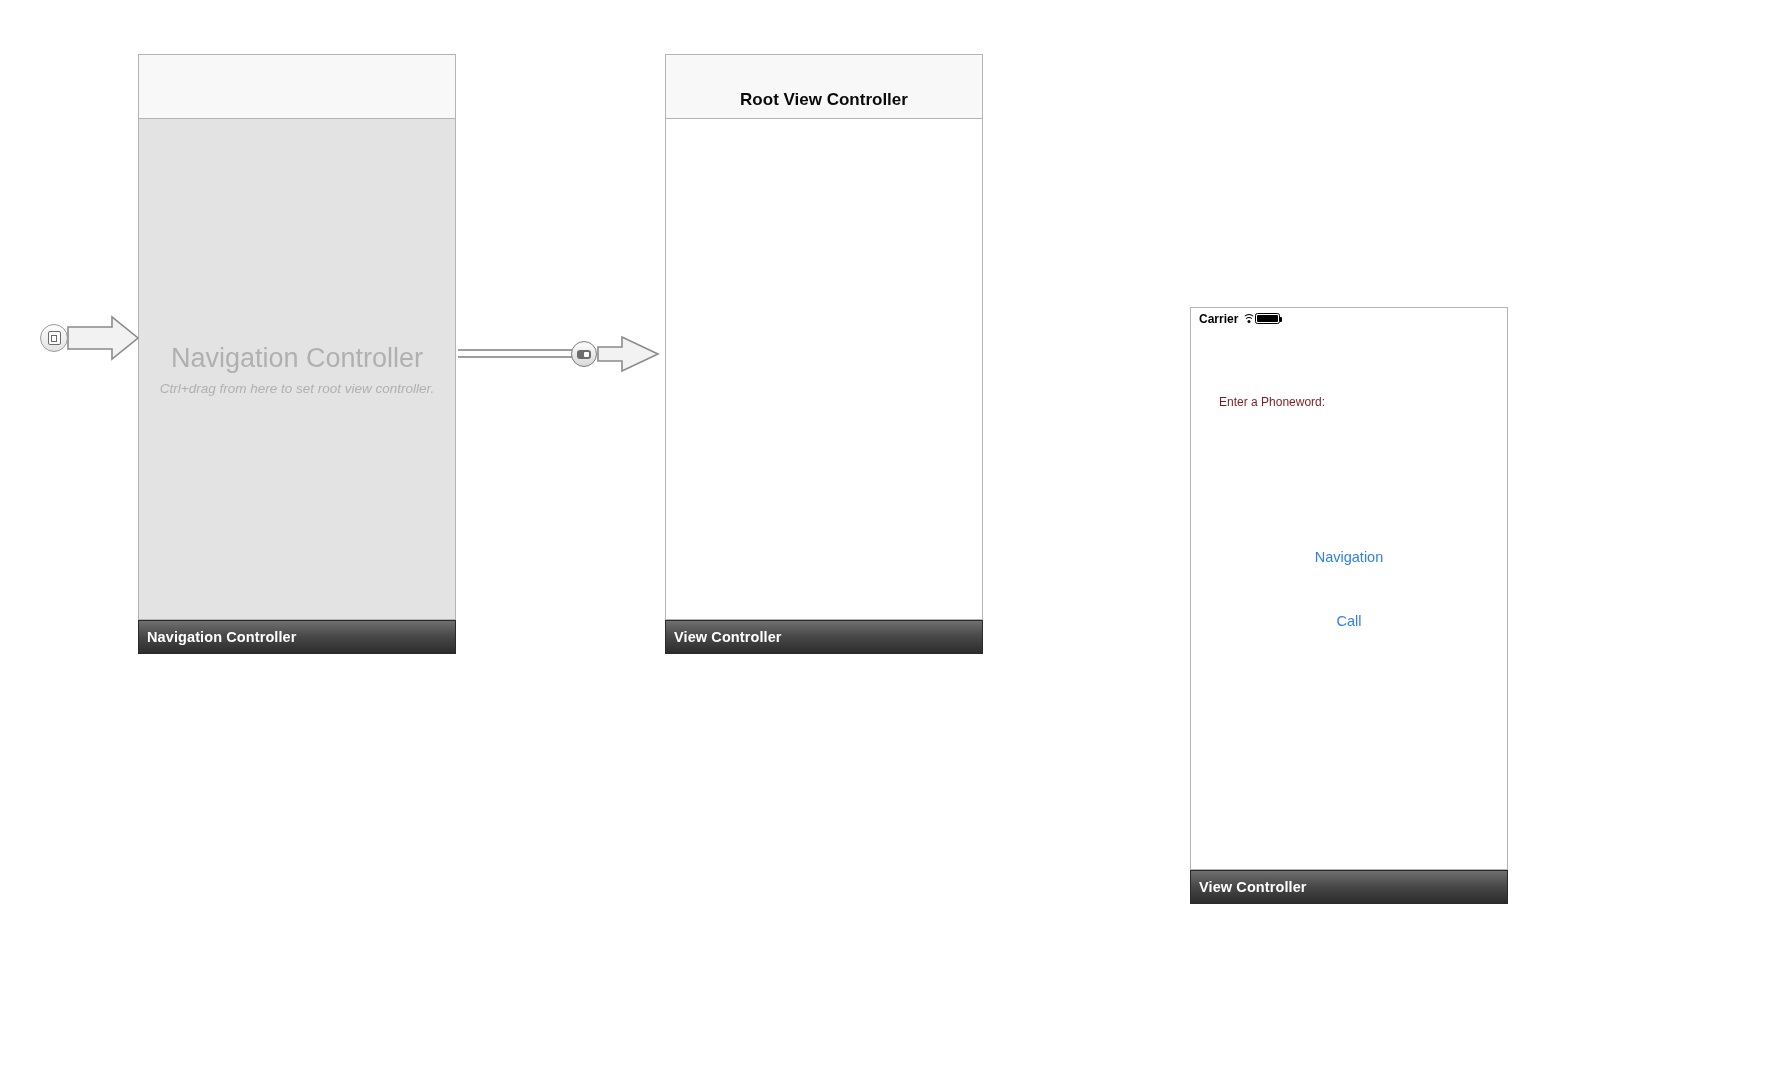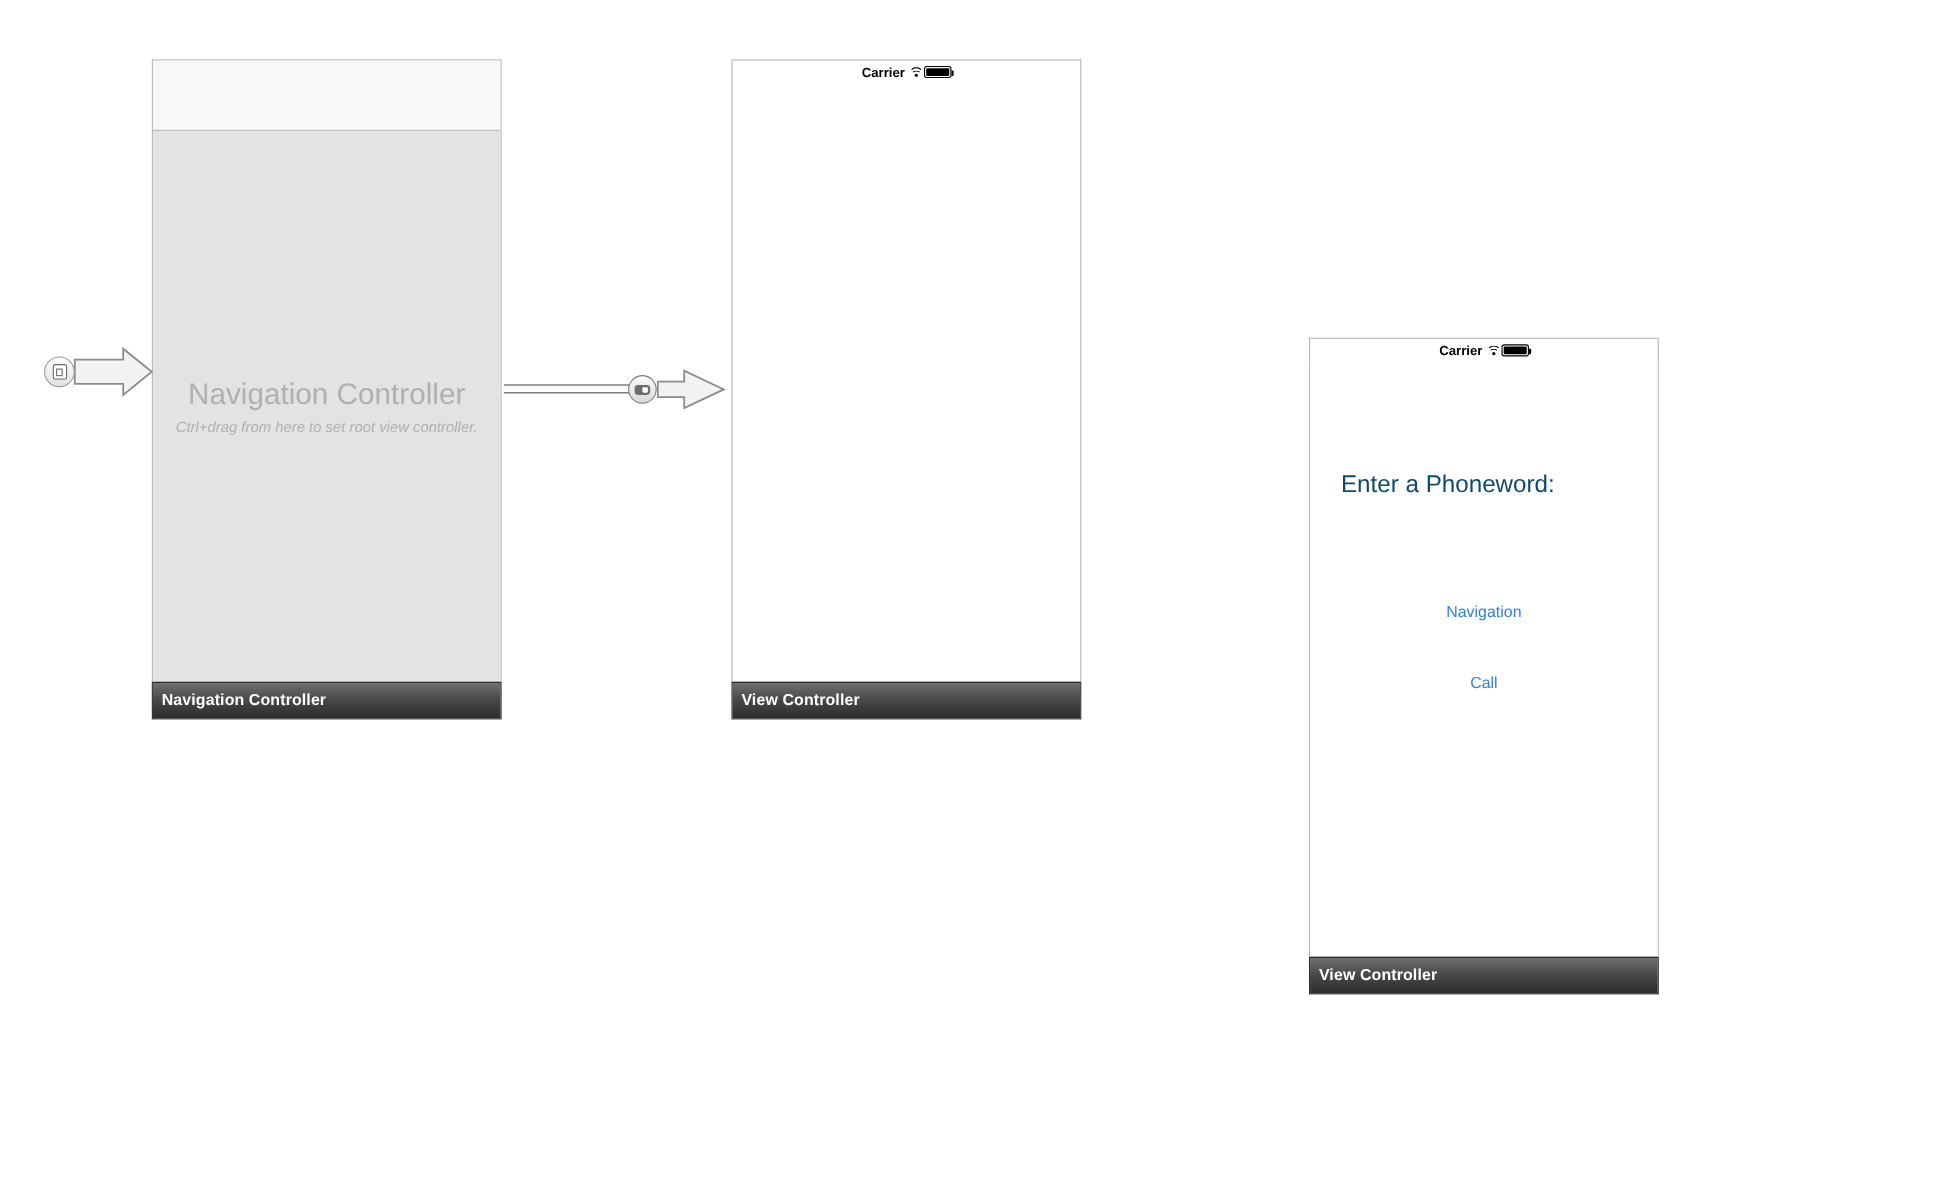--- a/index.html
+++ b/index.html
@@ -55,21 +55,21 @@
     letter-spacing: 0.1px;
   }
 
   
   .statusbar {
     position: absolute;
     left: 0; right: 0; top: 0;
     height: 21px;
     display: flex;
     align-items: center;
-    justify-content: center;
+    justify-content: flex-start;
     padding: 0 8px;
     box-sizing: border-box;
     font-size: 12px;
     font-weight: bold;
     color: #000;
   }
   .statusbar .left {
     display: flex;
     align-items: center;
     gap: 4px;
@@ -177,23 +177,22 @@
   
   .phone-scene .content {
     position: absolute;
     left: 0; right: 0; top: 21px; bottom: 0;
     background: #ffffff;
   }
   .pw-label {
     position: absolute;
     left: 28px;
     top: 66px;
-    font-size: 22px;
-    color: #0c4a6e;
-    margin-top: 32px;
+    font-size: 12px;
+    color: #7f1d1d;
   }
   .pw-input {
     position: absolute;
     left: 27px;
     right: 27px;
     top: 120px;
     height: 30px;
     border: 1px solid #b9b9b9;
     border-radius: 6px;
     background: #fff;
@@ -329,20 +328,23 @@
               <i class="a"></i>
               <i class="b"></i>
               <i class="c"></i>
             </span>
         </span>
         <span class="battery">
             <i></i>
           </span>
       </div>
 
+      <div class="nav-bar">
+        <div class="nav-bar-title">Root View Controller</div>
+      </div>
     </div>
 
     <div class="label-bar">
       <span>View Controller</span>
     </div>
   </div>
 
   <div class="scene phone-scene" style="left:1190px; top:307px; width:318px; height:597px;">
 
     <div class="device">

